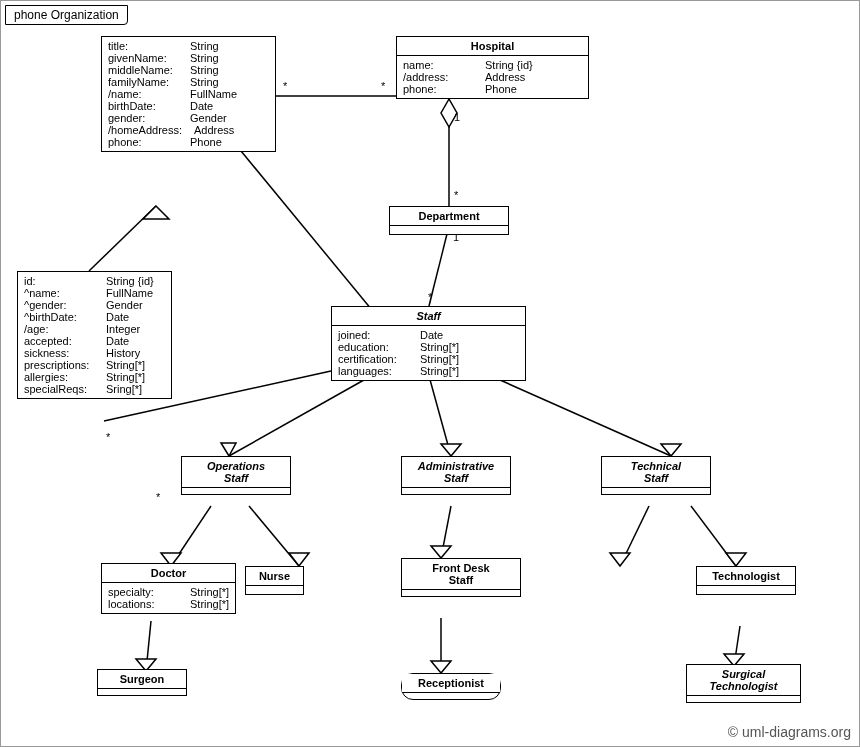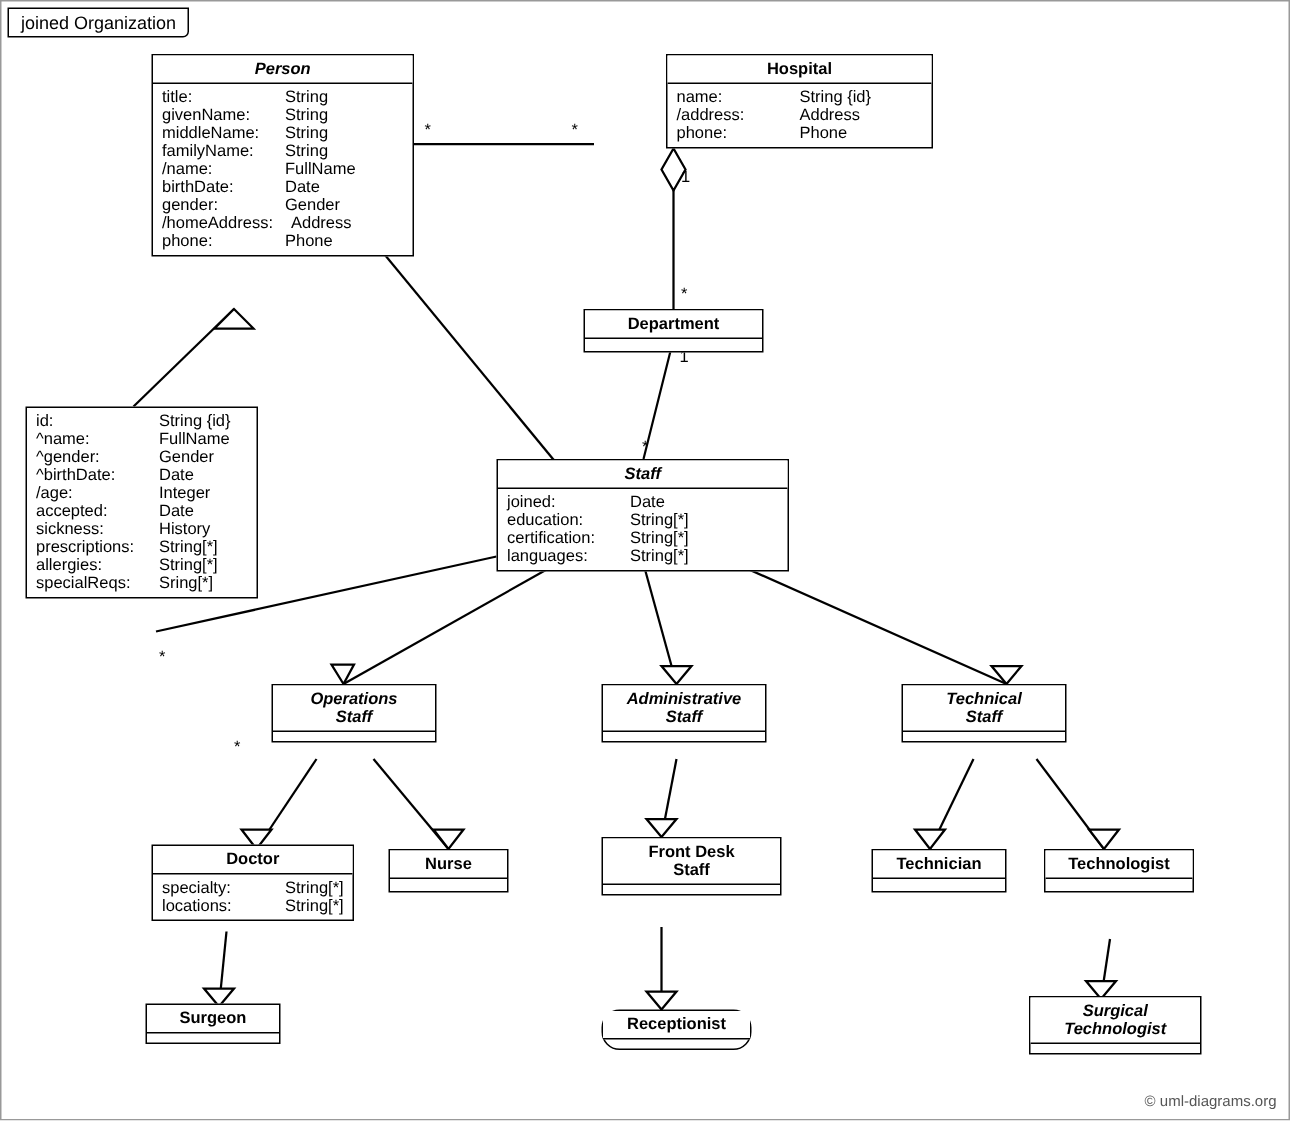--- a/index.html
+++ b/index.html
@@ -62,29 +62,29 @@
       width: 860px;
       height: 747px;
       pointer-events: none;
       z-index: 1;
     }
     .uml-class { z-index: 2; }
     .copyright {
       position: absolute;
       bottom: 6px;
       right: 8px;
-      font-size: 10px;
+      font-size: 14px;
       color: #555;
     }
   </style>
 </head>
 <body>
 
 <div id="diagram-container">
-  <div class="diagram-title">joined Organization</div>
+  <div class="diagram-title">phone Organization</div>
 
   <svg class="connectors">
 
     <line x1="275" y1="95" x2="395" y2="95" stroke="#000" stroke-width="1.5"></line>
     <text x="282" y="89" font-size="11">*</text>
     <text x="380" y="89" font-size="11">*</text>
 
     <line x1="448" y1="98" x2="448" y2="205" stroke="#000" stroke-width="1.5"></line>
 
     <polygon points="448,98 440,112 448,126 456,112" fill="#fff" stroke="#000" stroke-width="1.5"></polygon>
@@ -133,21 +133,20 @@
 
     <line x1="739" y1="625" x2="733" y2="665" stroke="#000" stroke-width="1.5"></line>
     <polygon points="733,665 723,653 743,653" fill="#fff" stroke="#000" stroke-width="1.5"></polygon>
 
     <line x1="103" y1="420" x2="330" y2="370" stroke="#000" stroke-width="1.5"></line>
     <text x="105" y="440" font-size="11">*</text>
     <text x="155" y="500" font-size="11">*</text>
   </svg>
 
   <div class="uml-class" style="left:100px;top:35px;width:175px;">
-    <div class="class-name italic">Person</div>
     <div class="class-attrs">
       <div class="attr-row">
           <span class="attr-name">title:</span>
           <span class="attr-type">String</span>
         </div>
       <div class="attr-row">
           <span class="attr-name">givenName:</span>
           <span class="attr-type">String</span>
         </div>
       <div class="attr-row">
@@ -174,21 +173,21 @@
           <span class="attr-name">/homeAddress:</span>
           <span class="attr-type">Address</span>
         </div>
       <div class="attr-row">
           <span class="attr-name">phone:</span>
           <span class="attr-type">Phone</span>
         </div>
     </div>
   </div>
 
-  <div class="uml-class" style="left:395px;top:35px;width:178px;margin-left:48px;">
+  <div class="uml-class" style="left:395px;top:35px;width:193px;">
     <div class="class-name">Hospital</div>
     <div class="class-attrs">
       <div class="attr-row">
           <span class="attr-name">name:</span>
           <span class="attr-type">String {id}</span>
         </div>
       <div class="attr-row">
           <span class="attr-name">/address:</span>
           <span class="attr-type">Address</span>
         </div>
@@ -296,35 +295,31 @@
           <span class="attr-name">specialty:</span>
           <span class="attr-type">String[*]</span>
         </div>
       <div class="attr-row">
           <span class="attr-name">locations:</span>
           <span class="attr-type">String[*]</span>
         </div>
     </div>
   </div>
 
-  <div class="uml-class" style="left:258px;top:565px;width:80px;">
+  <div class="uml-class" style="left:244px;top:565px;width:59px;">
     <div class="class-name">Nurse</div>
     <div class="class-attrs" style="min-height:8px;"></div>
   </div>
 
   <div class="uml-class" style="left:400px;top:557px;width:120px;">
     <div class="class-name" style="white-space:pre-line;">Front Desk
 Staff</div>
     <div class="class-attrs" style="min-height:4px;"></div>
   </div>
 
-  <div class="uml-class" style="left:580px;top:565px;width:90px;">
-    <div class="class-name">Technician</div>
-    <div class="class-attrs" style="min-height:8px;"></div>
-  </div>
 
   <div class="uml-class" style="left:695px;top:565px;width:100px;">
     <div class="class-name">Technologist</div>
     <div class="class-attrs" style="min-height:8px;"></div>
   </div>
 
   <div class="uml-class" style="left:96px;top:668px;width:90px;">
     <div class="class-name">Surgeon</div>
     <div class="class-attrs" style="min-height:6px;"></div>
   </div>

